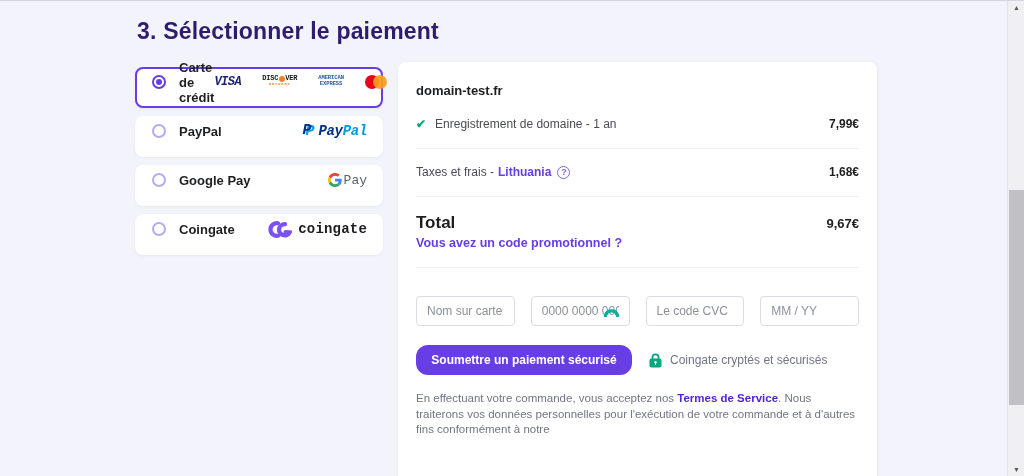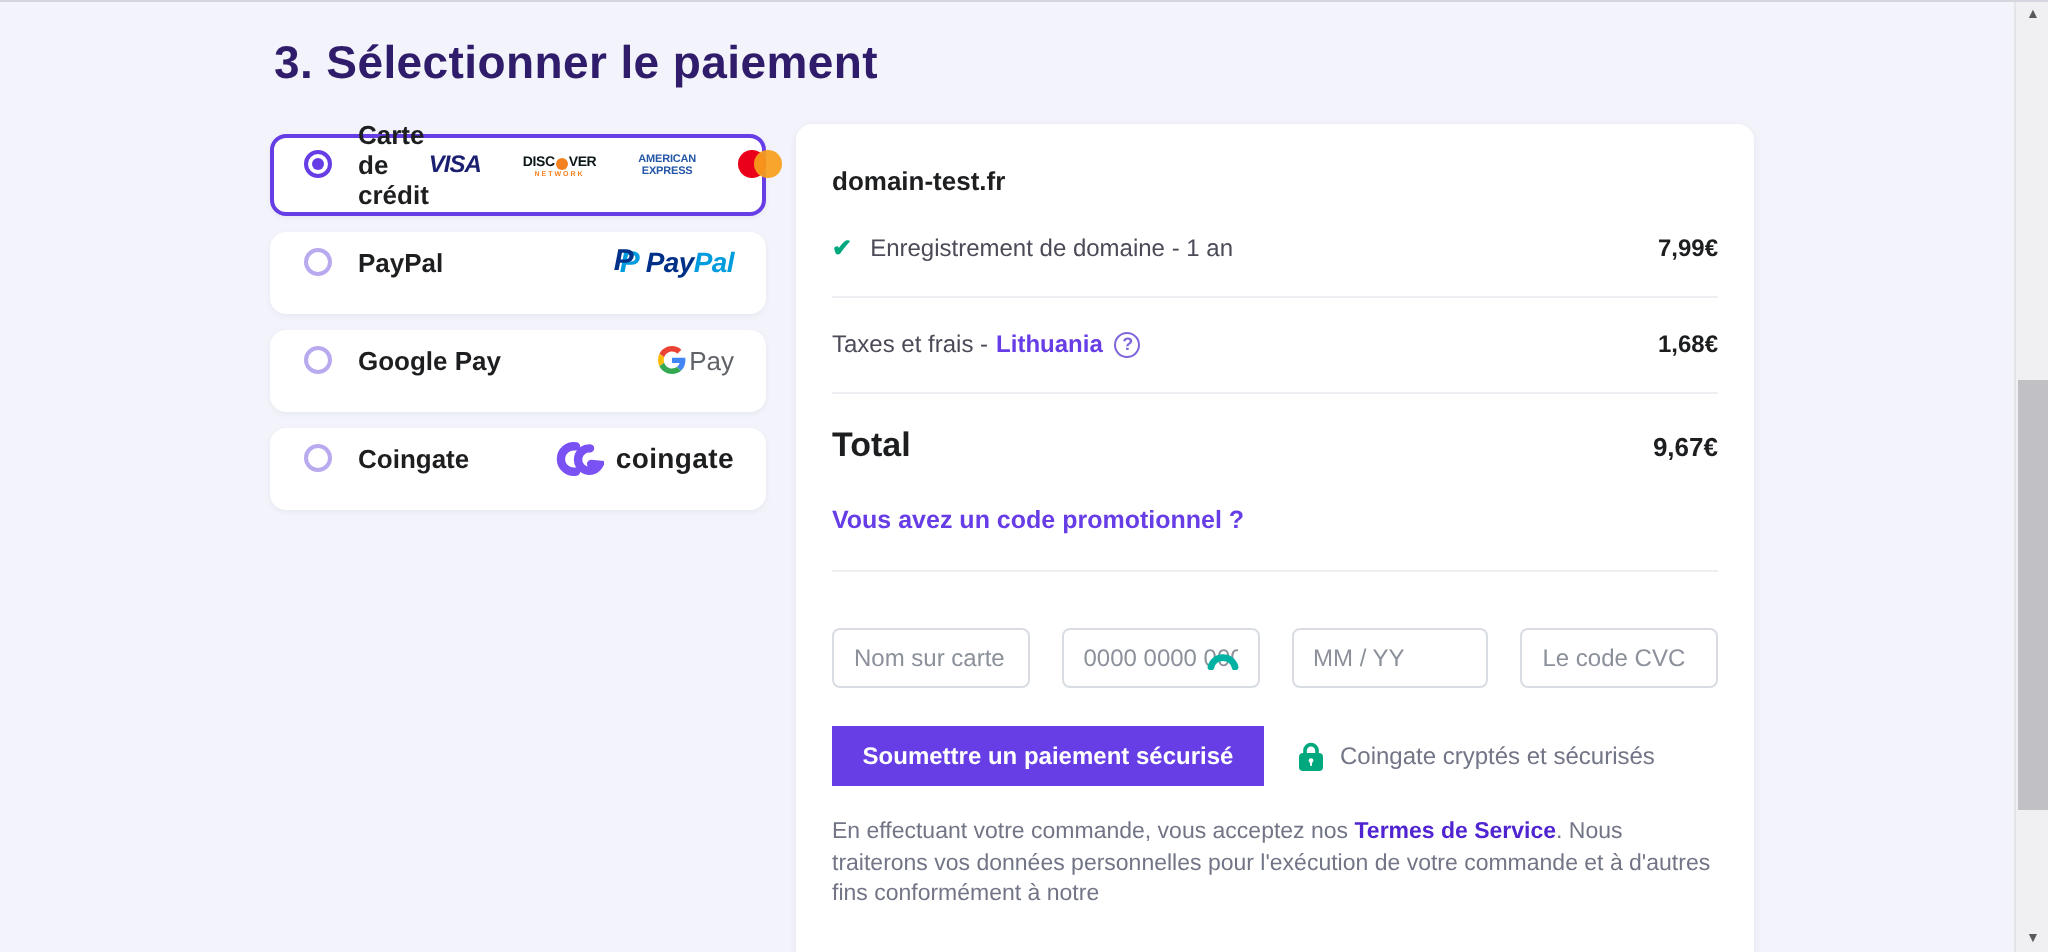--- a/index.html
+++ b/index.html
@@ -15,21 +15,21 @@
     height:41px; background:#fff; border:2px solid #fff; border-radius:8px;
     display:flex; align-items:center; padding:0 14px 11px 15px; margin-bottom:8px;
     box-shadow:0 1px 3px rgba(29,30,32,.05); cursor:pointer;
   }
   .method-card.selected { border-color:#673de6; }
   .radio { width:14px; height:14px; border-radius:50%; flex:0 0 auto; margin-right:13px; position:relative; }
   .radio.off { border:2px solid #b9aaf0; background:#fff; }
   .radio.on { border:2px solid #673de6; background:#fff; }
   .radio.on::after { content:""; position:absolute; left:2px; top:2px; width:6px; height:6px; border-radius:50%; background:#673de6; }
   .method-label { font-size:13px; font-weight:bold; color:#1d1e20; }
-  .method-logos { margin-left:auto; display:flex; align-items:flex-end; gap:21px; }
+  .method-logos { margin-left:auto; display:flex; align-items:flex-start; gap:21px;font-family:Liberation Mono, monospace; }
 
   
   .visa-logo { font-size:12px; font-weight:bold; font-style:italic; color:#1a1f71; letter-spacing:-.5px; }
   .discover-logo { display:flex; flex-direction:column; align-items:center; line-height:1; }
   .discover-top { font-size:7px; font-weight:bold; color:#0d1619; display:flex; align-items:center; letter-spacing:-.2px; }
   .discover-o { width:6px; height:6px; border-radius:50%; background:#f48120; display:inline-block; margin:0 .5px; }
   .discover-sub { font-size:3.5px; font-weight:bold; color:#f48120; letter-spacing:1px; margin-top:.5px; }
   .amex-logo { display:flex; flex-direction:column; align-items:center; line-height:1; color:#2557a7; font-weight:bold; }
   .amex-logo span { font-size:5.5px; letter-spacing:-.1px; }
   .mc-logo { position:relative; width:22px; height:14px; }
@@ -59,32 +59,32 @@
   .check { color:#00a87e; font-weight:bold; font-size:12px; margin-right:9px; }
   .price { margin-left:auto; font-weight:bold; color:#1d1e20; font-size:12px; }
   .divider { height:1px; background:#eceef1; margin-top:17px; }
   .taxes-row { margin-top:16px; }
   .taxes-country { color:#673de6; font-weight:bold; margin-left:4px; }
   .q-icon { display:inline-flex; align-items:center; justify-content:center; width:13px; height:13px; border:1px solid #8066db;
     border-radius:50%; color:#8066db; font-size:9px; font-weight:bold; margin-left:6px; cursor:pointer; }
   .total-row { margin-top:16px; }
   .total-label { font-size:17px; font-weight:bold; color:#1d1e20; }
   .total-price { margin-left:auto; font-weight:bold; color:#1d1e20; font-size:13px; }
-  .promo-link { margin-top:20px; font-size:12.5px; font-weight:bold; color:#673de6; cursor:pointer; display:inline-block; }
+  .promo-link { margin-top:3px; font-size:12.5px; font-weight:bold; color:#673de6; cursor:pointer; display:inline-block; }
   .divider2 { height:1px; background:#eceef1; margin-top:16px; }
 
   .form-grid { display:grid; grid-template-columns:1fr 1fr 1fr 1fr; column-gap:16px; row-gap:18px; margin-top:28px; }
   .field { position:relative; }
   .field input { width:100%; height:30px; border:1px solid #d9dde3; border-radius:4px; padding:0 10px;
     font-size:12px; color:#1d1e20; font-family:"Liberation Sans", sans-serif; outline:none; background:#fff; }
   .field input::placeholder { color:#8c909b; }
   .spinner-icon { position:absolute; right:10px; top:9px; }
 
   .action-row { display:flex; align-items:center; margin-top:19px; }
-  .submit-btn { width:216px; height:30px; background:#673de6; color:#fff; border:none; border-radius:0;
+  .submit-btn { width:216px; height:30px; background:#673de6; color:#fff; border:none; border-radius:12px;
     font-size:12px; font-weight:bold; font-family:"Liberation Sans", sans-serif; cursor:pointer; }
   .secure-note { display:flex; align-items:center; margin-left:17px; font-size:12px; color:#727586; gap:8px; }
 
   .terms { margin-top:16px; font-size:11.5px; line-height:15.5px; color:#727586; }
   .terms b { color:#5025d1; cursor:pointer; }
 
   
   .scrollbar { position:absolute; right:0; top:0; width:17px; height:476px; background:#f0f0f2; border-left:1px solid #e4e4e8; }
   .sb-arrow { position:absolute; left:0; width:17px; height:14px; display:flex; align-items:center; justify-content:center;
     font-size:7px; color:#5a5a5f; cursor:pointer; }
@@ -203,24 +203,24 @@
     <div class="field">
       <input type="text" placeholder="Nom sur carte" style="">
     </div>
     <div class="field">
       <input type="text" placeholder="0000 0000 0000 0000" style="">
       <svg class="spinner-icon" width="17" height="12" viewBox="0 0 17 12">
         <path d="M2.5 10.5 A 6.2 6.2 0 0 1 14.5 10.5" fill="none" stroke="#00b2a3" stroke-width="3.4" stroke-linecap="round"></path>
       </svg>
     </div>
     <div class="field">
+      <input type="text" placeholder="Le code CVC" style="">
+    </div>
+    <div class="field">
       <input type="text" placeholder="MM / YY" style="">
-    </div>
-    <div class="field">
-      <input type="text" placeholder="Le code CVC" style="">
     </div>
   </div>
 
   <div class="action-row">
     <button class="submit-btn">Soumettre un paiement sécurisé</button>
     <span class="secure-note">
       <svg width="13" height="15" viewBox="0 0 13 15">
         <path d="M3.5 6 V4.3 a3 3 0 0 1 6 0 V6" fill="none" stroke="#00a87e" stroke-width="1.8"></path>
         <rect x="0.5" y="5.5" width="12" height="9" rx="2" fill="#00a87e"></rect>
         <circle cx="6.5" cy="9.3" r="1.2" fill="#fff"></circle>

